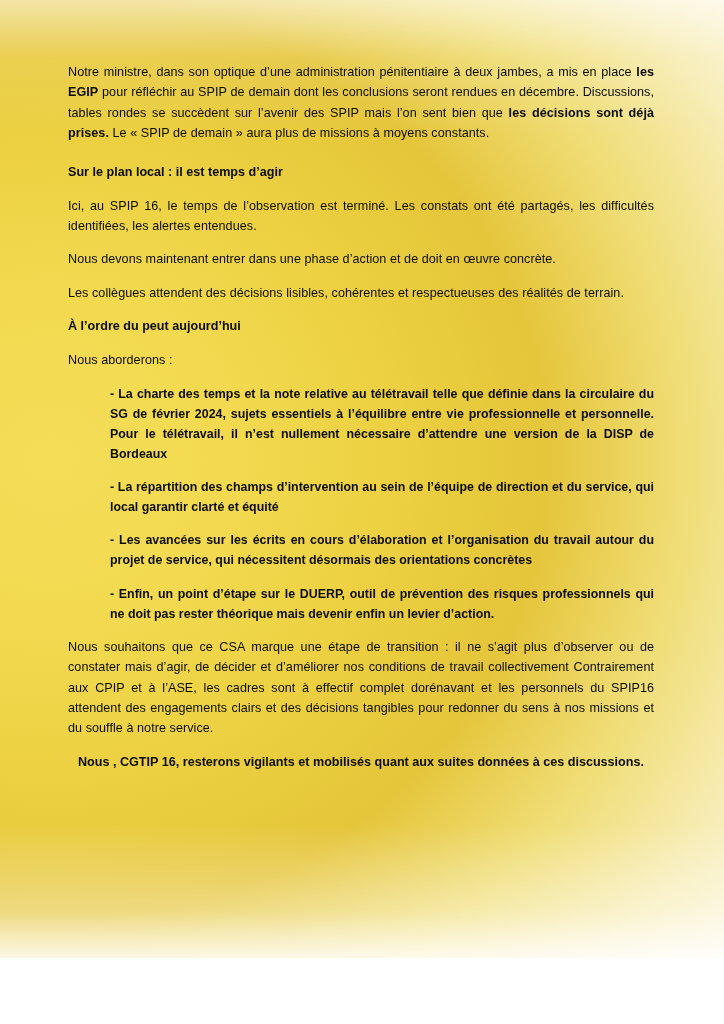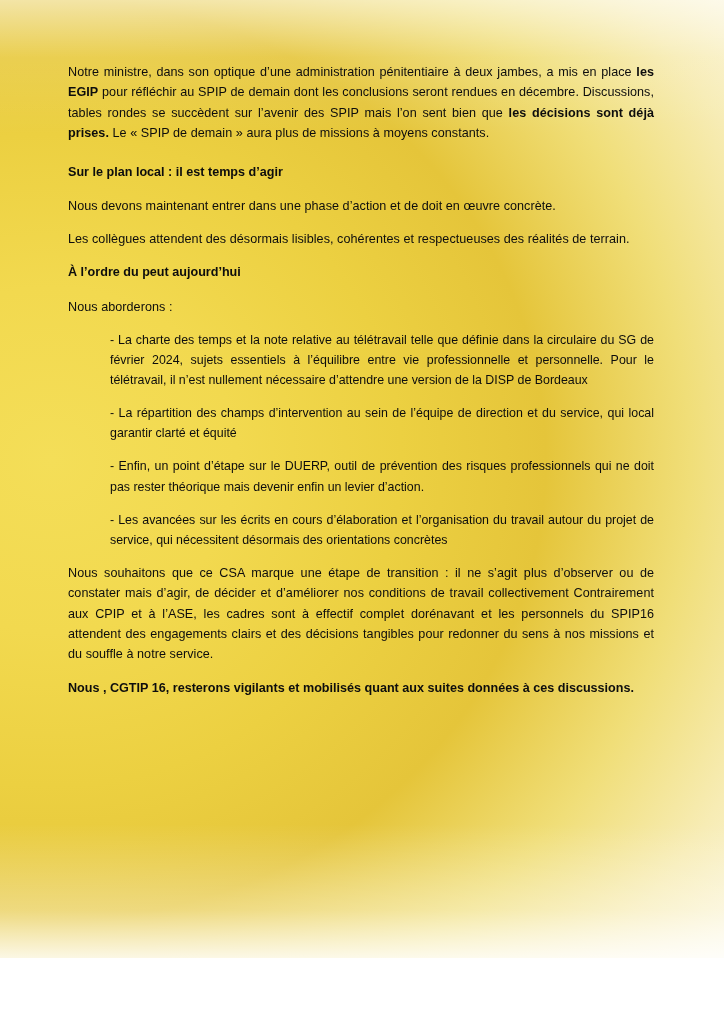--- a/index.html
+++ b/index.html
@@ -70,57 +70,59 @@
   .heading.first {
     margin-top: 18px;
   }
   .bullet {
     font-size: 12.4px;
     line-height: 1.62;
     color: #0d0d0d;
     text-align: justify;
     margin: 0 0 13px 0;
     padding-left: 42px;
+    font-weight: bold;
   }
   .closing {
     font-size: 12.6px;
     line-height: 1.62;
     color: #0d0d0d;
     font-weight: bold;
     margin: 4px 0 0 0;
-    text-align: left;
+    text-align: center;
   }
   b, strong { font-weight: bold; }
 </style>
 </head>
 <body>
 
 <div class="page">
   <div class="bg-gradient"></div>
   <div class="bg-gradient2"></div>
 
   <div class="content">
 
     <p class="para">
       <span>Notre ministre, dans son optique d’une administration pénitentiaire à deux jambes, a mis en place </span><b>les EGIP</b><span> pour réfléchir au SPIP de demain dont les conclusions seront rendues en décembre. Discussions, tables rondes se succèdent sur l’avenir des SPIP mais l’on sent bien que </span><b>les décisions sont déjà prises.</b><span> Le « SPIP de demain » aura plus de missions à moyens constants.</span>
     </p>
 
     <p class="heading first">Sur le plan local : il est temps d’agir</p>
 
+    <p class="para">Ici, au SPIP 16, le temps de l’observation est terminé. Les constats ont été partagés, les difficultés identifiées, les alertes entendues.</p>
     <p class="para">Nous devons maintenant entrer dans une phase d’action et de doit en œuvre concrète.</p>
-    <p class="para">Les collègues attendent des désormais lisibles, cohérentes et respectueuses des réalités de terrain.</p>
+    <p class="para">Les collègues attendent des décisions lisibles, cohérentes et respectueuses des réalités de terrain.</p>
 
     <p class="heading">À l’ordre du peut aujourd’hui</p>
 
     <p class="para tight">Nous aborderons :</p>
 
     <p class="bullet">- La charte des temps et la note relative au télétravail telle que définie dans la circulaire du SG de février 2024, sujets essentiels à l’équilibre entre vie professionnelle et personnelle. Pour le télétravail, il n’est nullement nécessaire d’attendre une version de la DISP de Bordeaux</p>
     <p class="bullet">- La répartition des champs d’intervention au sein de l’équipe de direction et du service, qui local garantir clarté et équité</p>
+    <p class="bullet">- Les avancées sur les écrits en cours d’élaboration et l’organisation du travail autour du projet de service, qui nécessitent désormais des orientations concrètes</p>
     <p class="bullet">- Enfin, un point d’étape sur le DUERP, outil de prévention des risques professionnels qui ne doit pas rester théorique mais devenir enfin un levier d’action.</p>
-    <p class="bullet">- Les avancées sur les écrits en cours d’élaboration et l’organisation du travail autour du projet de service, qui nécessitent désormais des orientations concrètes</p>
 
     <p class="para">Nous souhaitons que ce CSA marque une étape de transition : il ne s’agit plus d’observer ou de constater mais d’agir, de décider et d’améliorer nos conditions de travail collectivement  Contrairement aux CPIP et à l’ASE, les cadres sont à effectif complet dorénavant et les personnels du SPIP16 attendent des engagements clairs et des décisions tangibles pour redonner du sens à nos missions et du souffle à notre service.</p>
 
     <p class="closing">
       <b>Nous , CGTIP 16</b><b>, resterons vigilants et mobilisés quant aux suites données à ces discussions.</b>
     </p>
 
   </div>
 </div>
 

